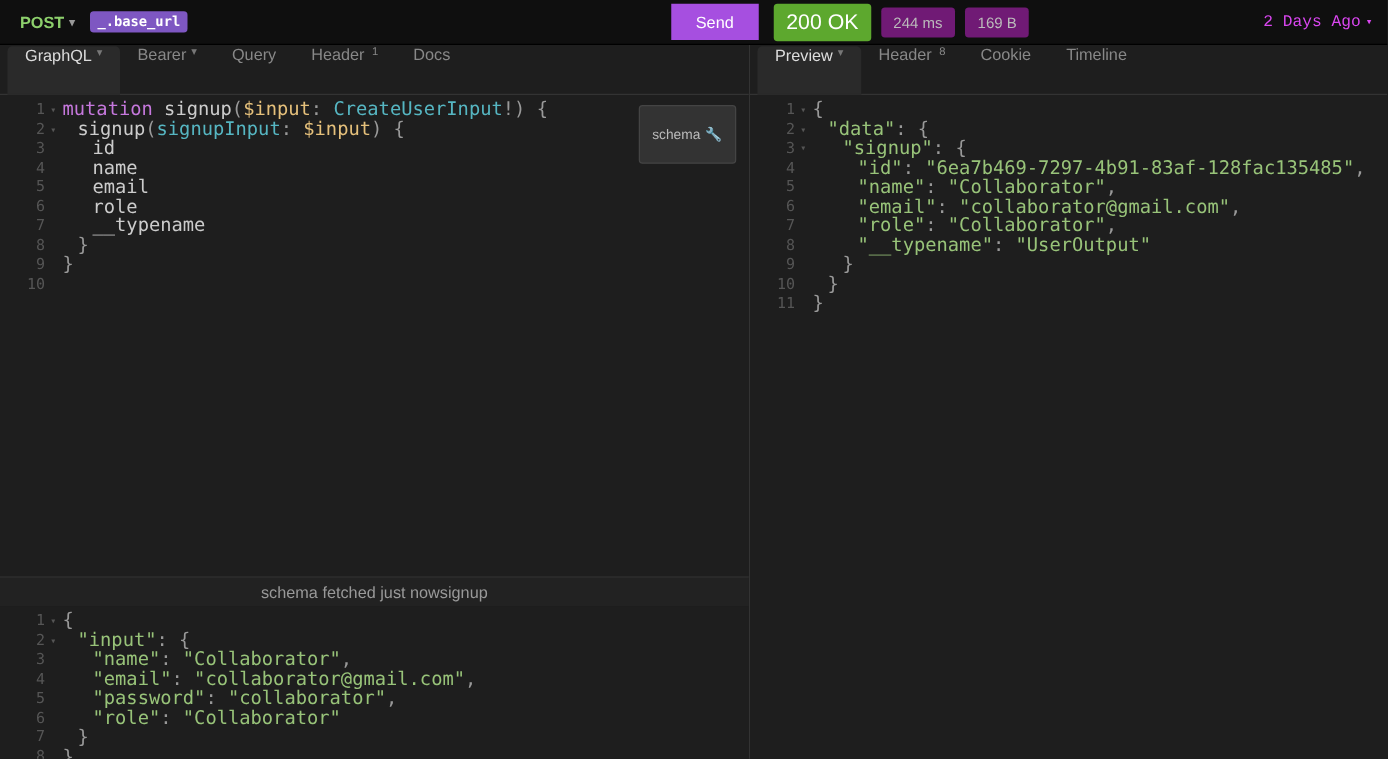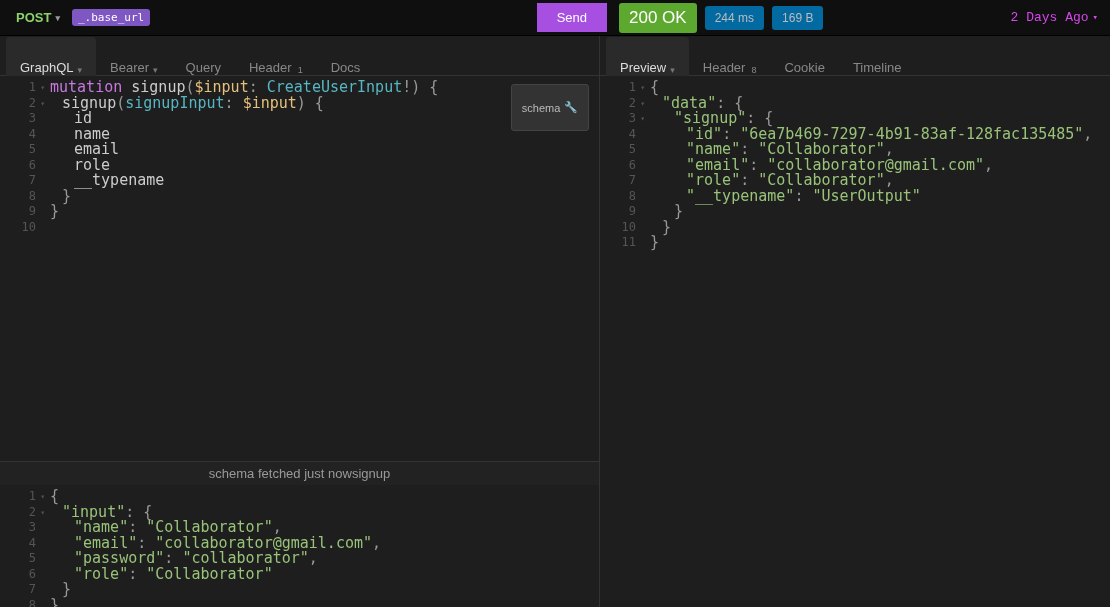--- a/index.html
+++ b/index.html
@@ -32,20 +32,21 @@
       gap: 4px;
     }
     .method .caret { color: #999; }
     .url-var {
       background: #7e57c2;
       color: #fff;
       padding: 2px 6px;
       border-radius: 3px;
       font-size: 11px;
       margin-left: 4px;
+      font-weight: bold;
     }
     .top-spacer { flex: 1; }
     .send-btn {
       background: #a64fe0;
       color: #fff;
       border: none;
       padding: 7px 20px;
       font-size: 13px;
       cursor: pointer;
     }
@@ -57,21 +58,21 @@
     }
     .status-badge {
       background: #5da82e;
       color: #fff;
       padding: 5px 10px;
       border-radius: 3px;
       font-size: 17px;
       font-weight: 500;
     }
     .meta-badge {
-      background: #0369a1;
+      background: #701a75;
       color: #bbb;
       padding: 5px 10px;
       border-radius: 3px;
       font-size: 12px;
     }
     .timestamp {
       color: #d946ef;
       display: flex;
       align-items: center;
       gap: 4px;
@@ -101,21 +102,21 @@
       align-items: center;
       height: 40px;
       background: #1e1e1e;
       border-bottom: 1px solid #333;
       padding: 0 6px;
     }
     .tab {
       padding: 0 14px;
       height: 100%;
       display: flex;
-      align-items: flex-end;
+      align-items: flex-start;
       color: #888;
       cursor: pointer;
       gap: 4px;
     }
     .tab.active {
       color: #ddd;
       background: #2a2a2a;
       border-radius: 4px 4px 0 0;
       margin-bottom: -1px;
       border-bottom: 1px solid #2a2a2a;

